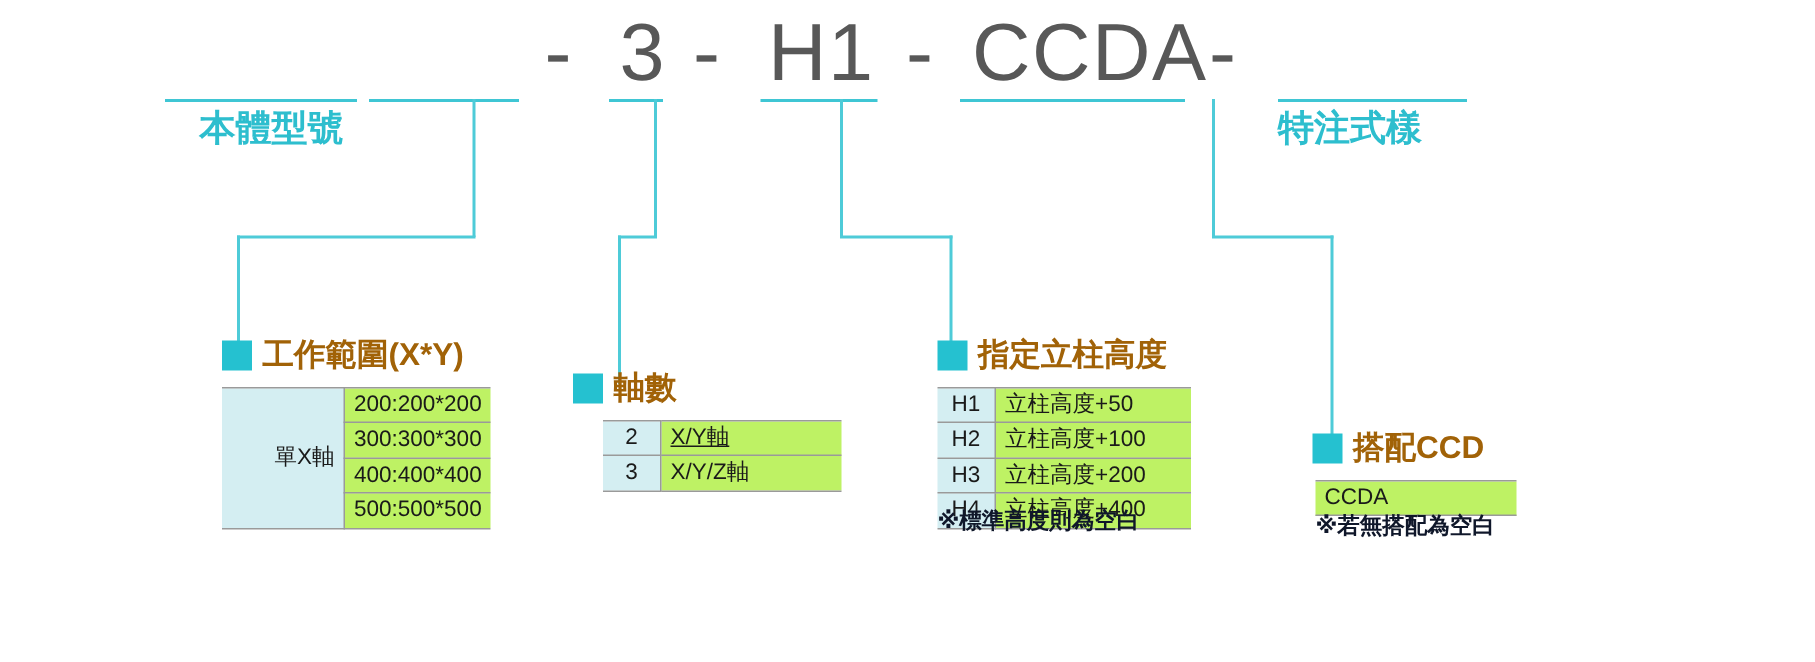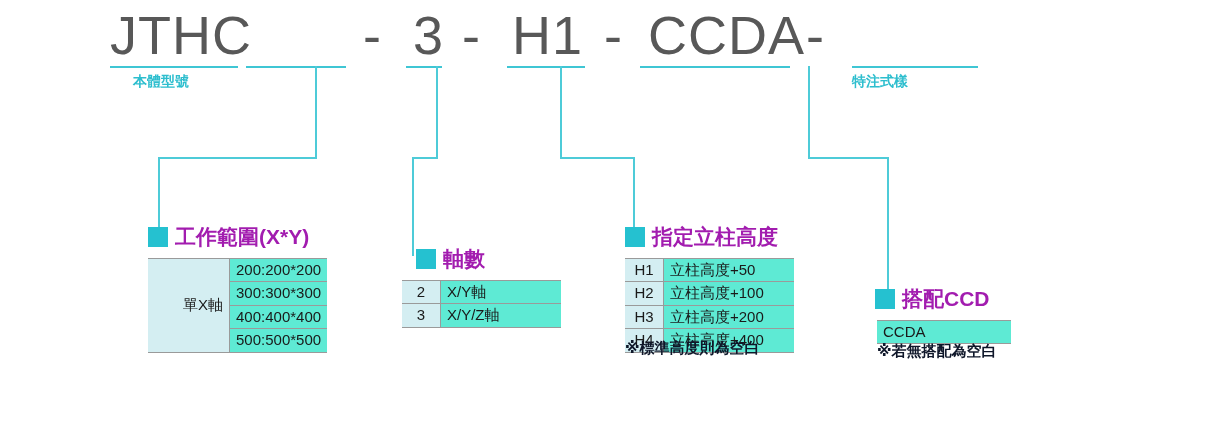--- a/index.html
+++ b/index.html
@@ -30,21 +30,21 @@
   }
   .mn-underline{
     position:absolute;
     height:2px;
     background:#3FC6D4;
   }
 
   
   .mn-caption{
     position:absolute;
-    font-size:14px;
+    font-size:24px;
     font-weight:bold;
     color:#2DBECE;
     white-space:nowrap;
     line-height:1;
   }
 
   
   .lv{position:absolute;width:2px;background:#4ECBD8;}
   .lh{position:absolute;height:2px;background:#4ECBD8;}
 
@@ -58,38 +58,38 @@
   }
   .grp-bullet{
     width:20px;height:20px;
     background:#25C1D0;
     margin-right:7px;
     flex:0 0 auto;
   }
   .grp-title{
     font-size:21px;
     font-weight:bold;
-    color:#a21caf;
+    color:#a16207;
   }
 
   
   .tbl{
     position:absolute;
     border-collapse:collapse;
     font-size:15px;
     color:#1a1a1a;
     background:#ffffff;
   }
   .tbl td{
     border-top:1px solid #9a9a9a;
     border-bottom:1px solid #9a9a9a;
     padding:1px 6px;
     line-height:1.36;
     white-space:nowrap;
-    background:#5eead4;
+    background:#bef264;
   }
   .tbl td.key{
     background:#D4EEF2;
     text-align:center;
     border-right:1px solid #9a9a9a;
     font-size:15px;
   }
   .tbl td.keytall{
     background:#D4EEF2;
     text-align:center;
@@ -109,21 +109,20 @@
     white-space:nowrap;
     font-weight:bold;
     line-height:1;
   }
 </style>
 </head>
 <body>
 
 <div id="stage">
 
-  <div class="mn-seg" style="left:110px;">JTHC</div>
   <div class="mn-underline" style="left:110px;top:66px;width:128px;"></div>
 
   <div class="mn-underline" style="left:246px;top:66px;width:100px;"></div>
 
   <div class="mn-dash" style="left:363px;">-</div>
 
   <div class="mn-seg" style="left:413px;">3</div>
   <div class="mn-underline" style="left:406px;top:66px;width:36px;"></div>
 
   <div class="mn-dash" style="left:462px;">-</div>
@@ -175,29 +174,29 @@
     </tr>
     <tr>
       <td class="val">400:400*400</td>
     </tr>
     <tr>
       <td class="val">500:500*500</td>
     </tr>
   </tbody>
     </table>
 
-  <div class="grp-head" style="left:416px;top:248px;">
+  <div class="grp-head" style="left:382px;top:248px;">
     <span class="grp-bullet"></span>
     <span class="grp-title">軸數</span>
   </div>
   <table class="tbl" style="left:402px;top:280px;">
     <tbody>
         <tr>
       <td class="key" style="width:26px;">2</td>
-      <td class="val" style="width:108px;">X/Y軸</td>
+      <td class="val" style="width:108px;text-decoration:underline;">X/Y軸</td>
     </tr>
     <tr>
       <td class="key">3</td>
       <td class="val">X/Y/Z軸</td>
     </tr>
   </tbody>
     </table>
 
   <div class="grp-head" style="left:625px;top:226px;">
     <span class="grp-bullet"></span>

